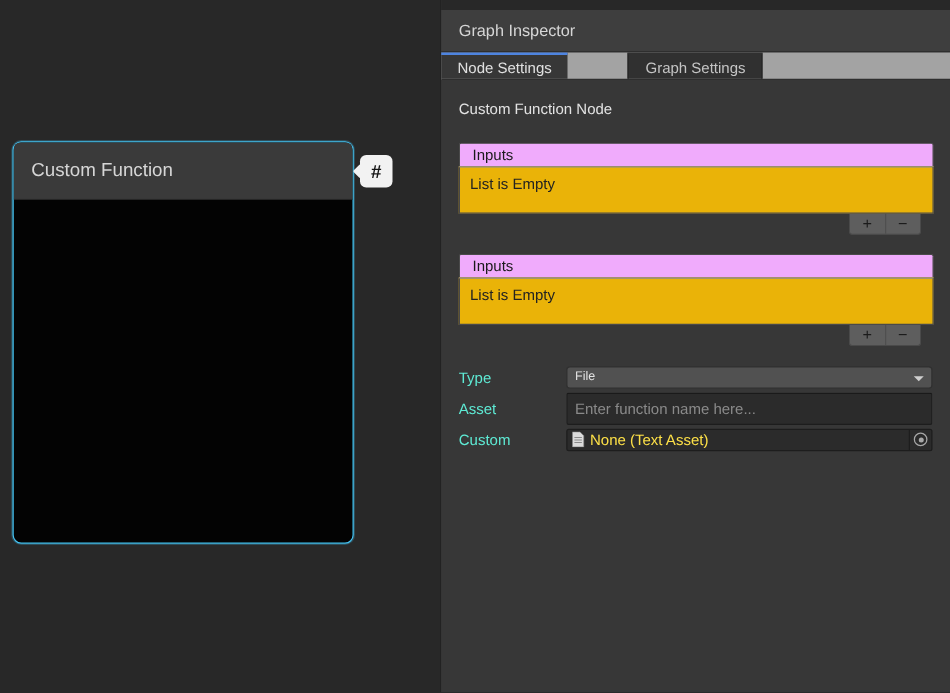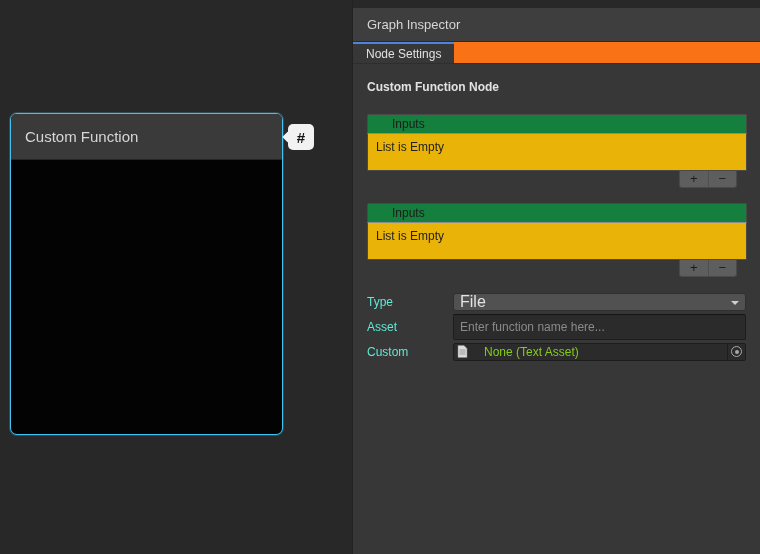--- a/index.html
+++ b/index.html
@@ -17,55 +17,55 @@
               font-weight:bold;font-size:15px;color:#141414;}
   .node-badge::before{content:"";position:absolute;left:-4px;top:9px;width:8px;height:8px;
               background:#f2f2f2;transform:rotate(45deg);border-radius:1px;}
 
   
   .inspector{position:absolute;left:352px;top:0;width:408px;height:554px;background:#373737;
              border-left:1px solid #222;display:flex;flex-direction:column;box-sizing:border-box;}
   .top-strip{height:8px;background:#282828;flex:none;}
   .insp-header{height:33px;flex:none;background:#3e3e3e;border-bottom:1px solid #2a2a2a;
                display:flex;align-items:center;padding-left:14px;font-size:13px;color:#d6d6d6;}
-  .tabbar{height:21px;flex:none;background:#f97316;display:flex;align-items:stretch;border-bottom:1px solid #2e2e2e;gap:48px;}
+  .tabbar{height:21px;flex:none;background:#a3a3a3;display:flex;align-items:stretch;border-bottom:1px solid #2e2e2e;gap:48px;}
   .tab{display:flex;align-items:center;padding:0 13px;font-size:12px;color:#c4c4c4;
        border-top:2px solid transparent;cursor:default;}
   .tab.active{background:#373737;border-top-color:#4e84e0;color:#e0e0e0;}
   .tab.inactive{background:#303030;border-right:1px solid #252525;border-left:1px solid #252525;}
   .content{flex:1;padding:10px 14px 0 14px;background:#373737;}
 
-  .section-title{font-size:12px;font-weight:bold;color:#e2e2e2;margin:6px 0 20px 0;}
+  .section-title{font-size:12px;font-weight:normal;color:#e2e2e2;margin:6px 0 20px 0;}
 
   
   .rlist{width:380px;margin-bottom:15px;}
-  .rlist-header{height:19px;line-height:19px;background:#15803d;border:1px solid #4a4a4a;border-bottom:none;
-                border-radius:2px 2px 0 0;color:#1b1b1b;font-size:12px;padding-left:24px;box-sizing:border-box;}
+  .rlist-header{height:19px;line-height:19px;background:#f0abfc;border:1px solid #4a4a4a;border-bottom:none;
+                border-radius:2px 2px 0 0;color:#1b1b1b;font-size:12px;padding-left:10px;box-sizing:border-box;}
   .rlist-body{height:38px;line-height:26px;background:#eab308;border:1px solid #4a4a4a;border-top:1px solid #8b8b8b;
               color:#222;font-size:12px;padding-left:8px;box-sizing:border-box;}
   .rlist-footer{height:17px;width:58px;margin:0 10px 0 auto;background:#5e5e5e;border:1px solid #4a4a4a;border-top:none;
                 border-radius:0 0 3px 3px;display:flex;box-sizing:border-box;}
   .rlist-btn{flex:1;text-align:center;font-size:13px;line-height:15px;color:#1b1b1b;cursor:default;}
   .rlist-btn:first-child{border-right:1px solid #4f4f4f;}
 
   
   .fields{margin-top:14px;}
   .field-row{display:flex;align-items:center;height:19px;margin-bottom:6px;}
   .field-label{width:86px;font-size:12px;color:#5eead4;flex:none;}
   .dropdown{flex:1;position:relative;height:18px;background:#515151;border:1px solid #303030;border-radius:3px;
-            color:#e2e2e2;font-size:16px;line-height:16px;padding:0 18px 0 6px;box-sizing:border-box;}
+            color:#e2e2e2;font-size:10px;line-height:16px;padding:0 18px 0 6px;box-sizing:border-box;}
   .dropdown-caret{position:absolute;right:6px;top:7px;width:0;height:0;
                   border-left:4px solid transparent;border-right:4px solid transparent;border-top:4px solid #cfcfcf;}
   .text-input{flex:1;height:18px;background:#2b2b2b;border:1px solid #1d1d1d;border-top-color:#151515;
               border-radius:2px;color:#cfcfcf;font-size:12px;padding:12px 6px;box-sizing:border-box;outline:none;
               font-family:"Liberation Sans","DejaVu Sans",sans-serif;}
   .text-input::placeholder{color:#8a8a8a;}
   .object-field{flex:1;height:18px;background:#2b2b2b;border:1px solid #1d1d1d;border-radius:2px;
                 display:flex;align-items:center;padding-left:3px;box-sizing:border-box;}
-  .object-text{font-size:12px;color:#84cc16;margin-left:16px;}
+  .object-text{font-size:12px;color:#fde047;margin-left:4px;}
   .picker{margin-left:auto;width:17px;height:16px;display:flex;align-items:center;justify-content:center;
           border-left:1px solid #1d1d1d;}
   .picker-circle{width:9px;height:9px;border:1.5px solid #a8a8a8;border-radius:50%;position:relative;}
   .picker-circle::after{content:"";position:absolute;left:2.5px;top:2.5px;width:4px;height:4px;background:#a8a8a8;border-radius:50%;}
 </style>
 </head>
 <body>
 
 <div class="stage">
 
@@ -81,20 +81,23 @@
   <div class="inspector">
     <div class="top-strip"></div>
 
     <div class="insp-header">
       <span>Graph Inspector</span>
     </div>
 
     <div class="tabbar">
       <div class="tab active">
         <span>Node Settings</span>
+      </div>
+      <div class="tab inactive">
+        <span>Graph Settings</span>
       </div>
     </div>
 
     <div class="content">
       <div class="section-title">Custom Function Node</div>
 
       <div class="rlist">
         <div class="rlist-header">Inputs</div>
         <div class="rlist-body">List is Empty</div>
         <div class="rlist-footer">

